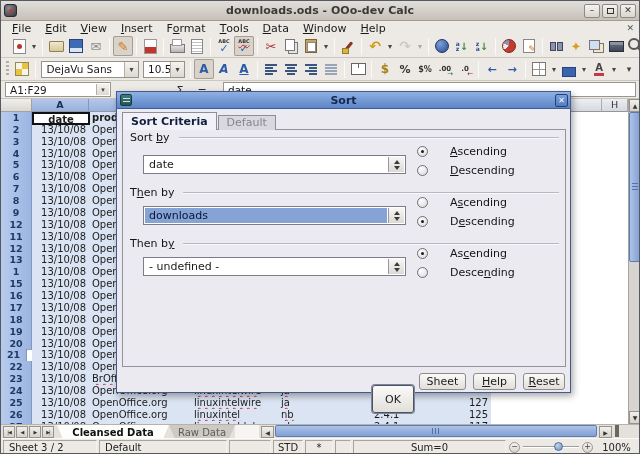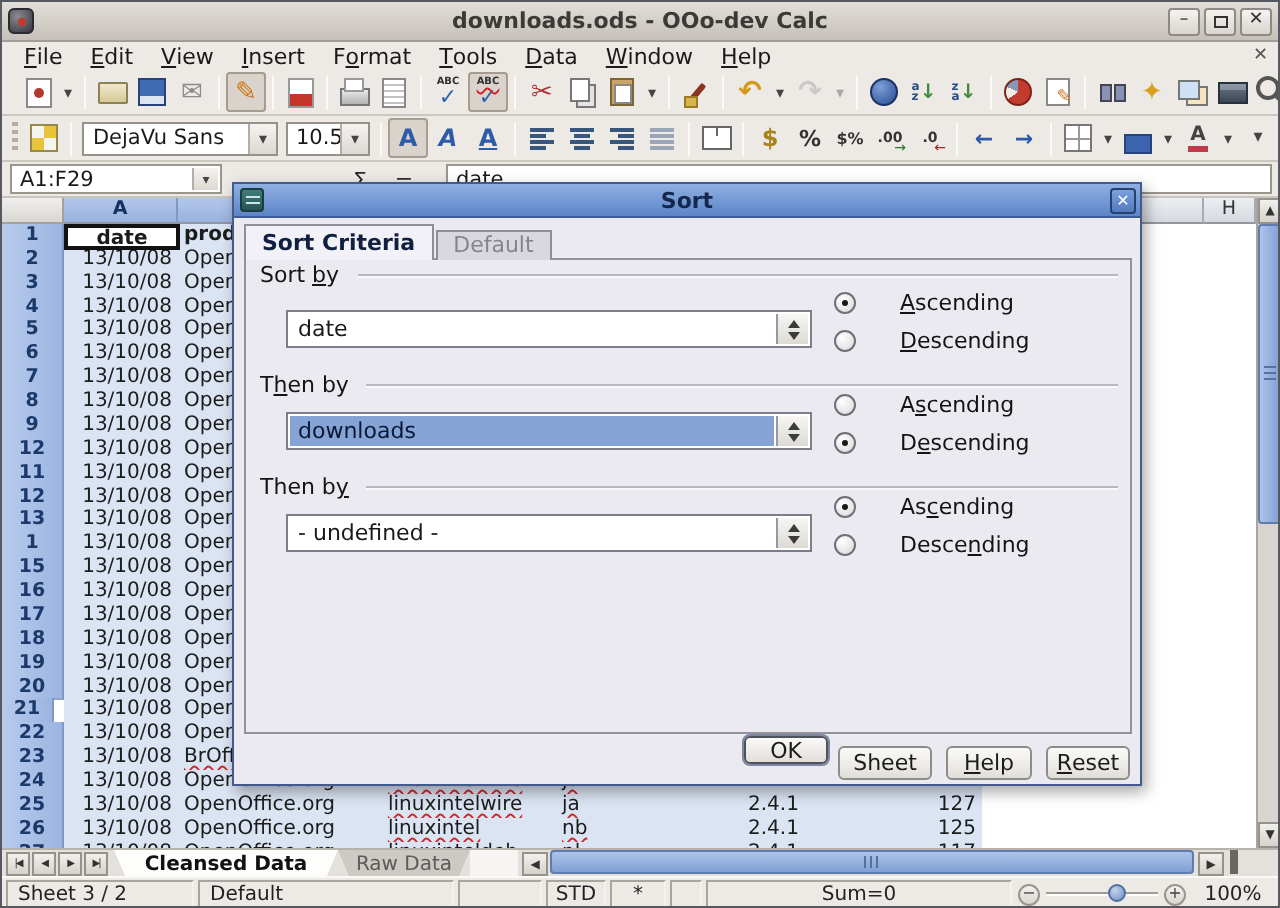--- a/index.html
+++ b/index.html
@@ -701,20 +701,20 @@
         <div class="rrow" style="position: absolute; left: 300px; top: 156px; width: 145px; height: 13px;">
           <div class="rad on"></div>
           <div class="rlabel">As<u>c</u>ending</div>
         </div>
         <div class="rrow" style="position: absolute; left: 300px; top: 175px; width: 145px; height: 13px;">
           <div class="rad"></div>
           <div class="rlabel">Desce<u>n</u>ding</div>
         </div>
       </div>
     <div id="dbtns">
-        <div class="dbtn focus" style="position: absolute; left: 255px; top: 276px; width: 42px; height: 14px;">OK</div>
+        <div class="dbtn focus" style="position: absolute; left: 255px; top: 293px; width: 42px; height: 28px;">OK</div>
         <div class="dbtn" style="position: absolute; left: 302px; top: 281px; width: 47px; height: 17px;">Sheet</div>
         <div class="dbtn" style="position: absolute; left: 356px; top: 281px; width: 43px; height: 17px;"><u>H</u>elp</div>
         <div class="dbtn" style="position: absolute; left: 406px; top: 281px; width: 42px; height: 17px;"><u>R</u>eset</div>
       </div>
   </div>
 
 </div>
 
 </body></html>

